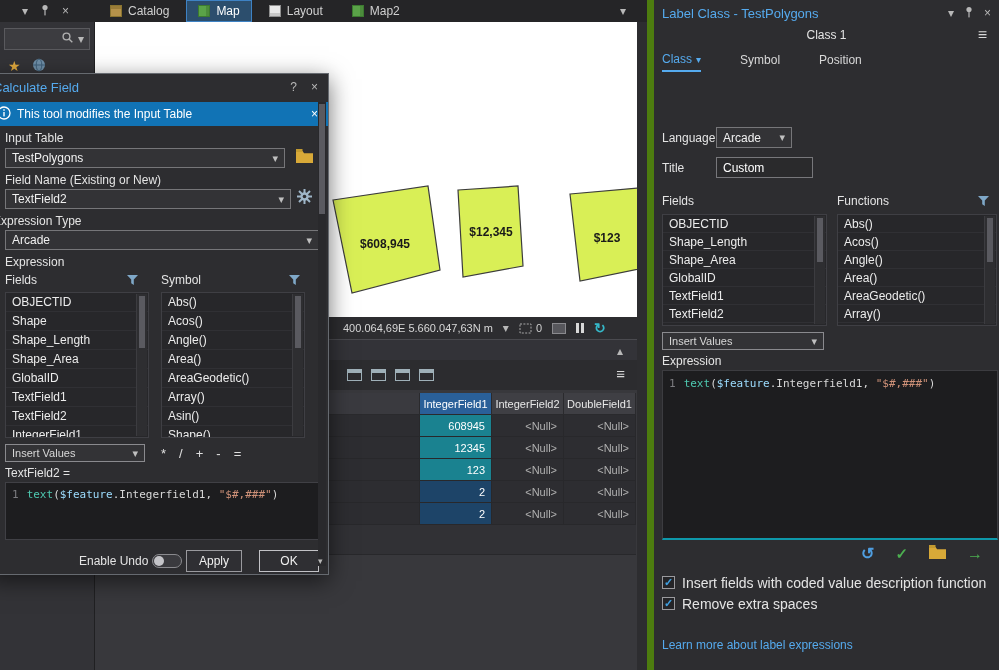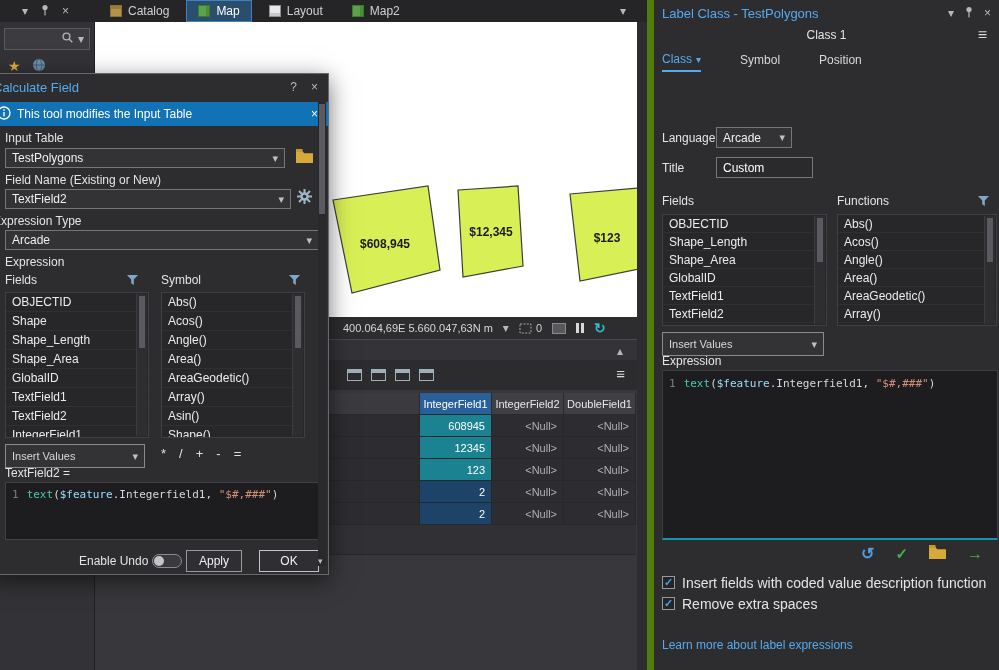--- a/index.html
+++ b/index.html
@@ -64,21 +64,21 @@
   .dialog{position:absolute;left:-12px;top:73px;width:341px;height:502px;background:#2d2d30;border:1px solid #666a70;box-shadow:0 6px 22px rgba(0,0,0,.55);z-index:40}
   .dlg-title{position:absolute;left:0;top:0;right:0;height:26px;display:flex;align-items:center;padding-left:4px}
   .dlg-title-text{color:var(--accent,#55aaee);font-size:13px}
   .dlg-title-icons{position:absolute;right:10px;display:flex;gap:14px;align-items:center}
   .infobar{position:absolute;left:0;top:28px;right:0;height:24px;background:var(--infobar,#1173b5);display:flex;align-items:center;gap:6px;padding:0 10px 0 8px;color:#fff}
   .infobar .msg{flex:1;font-size:12px;color:#fff}
   .infobar .glyph{color:#fff}
   .lbl{position:absolute;font-size:12px;color:#e4e4e4}
   .combo{position:absolute;height:20px;background:#333336;border:1px solid #767679;display:flex;align-items:center;justify-content:space-between;padding:0 6px;color:#f0f0f0;font-size:12px}
   .combo .combo-arrow{color:#c0c0c0;font-size:11px}
-  .combo.small{height:24px;font-size:11px;color:#d8d8d8;border-color:#8a8a8e}
+  .combo.small{height:18px;font-size:11px;color:#d8d8d8;border-color:#8a8a8e}
   .dlg-side-ico{position:absolute}
   .listbox{position:absolute;background:#27272a;border:1px solid #3f3f44;overflow:hidden}
   .list-item{height:19px;line-height:19px;padding-left:6px;font-size:12px;color:#ececec;border-bottom:1px solid #303034;white-space:nowrap;overflow:hidden}
   .scrollbar{position:absolute;top:1px;bottom:1px;right:1px;width:11px;background:#2e2e31;border-left:1px solid #3c3c40}
   .scroll-thumb{position:absolute;left:2px;right:2px;background:#5a5a60}
   .funnel{display:inline-block}
   .ops{position:absolute;display:flex;gap:13px;align-items:center}
   .op{font-size:13px;color:#e0e0e0;cursor:default}
   .codebox{position:absolute;background:#1d1d1f;border:1px solid #404045;font-family:"DejaVu Sans Mono",monospace;font-size:11px;padding:5px 6px;display:flex;gap:8px;align-items:flex-start}
   .lnum{color:#7c7c80}

